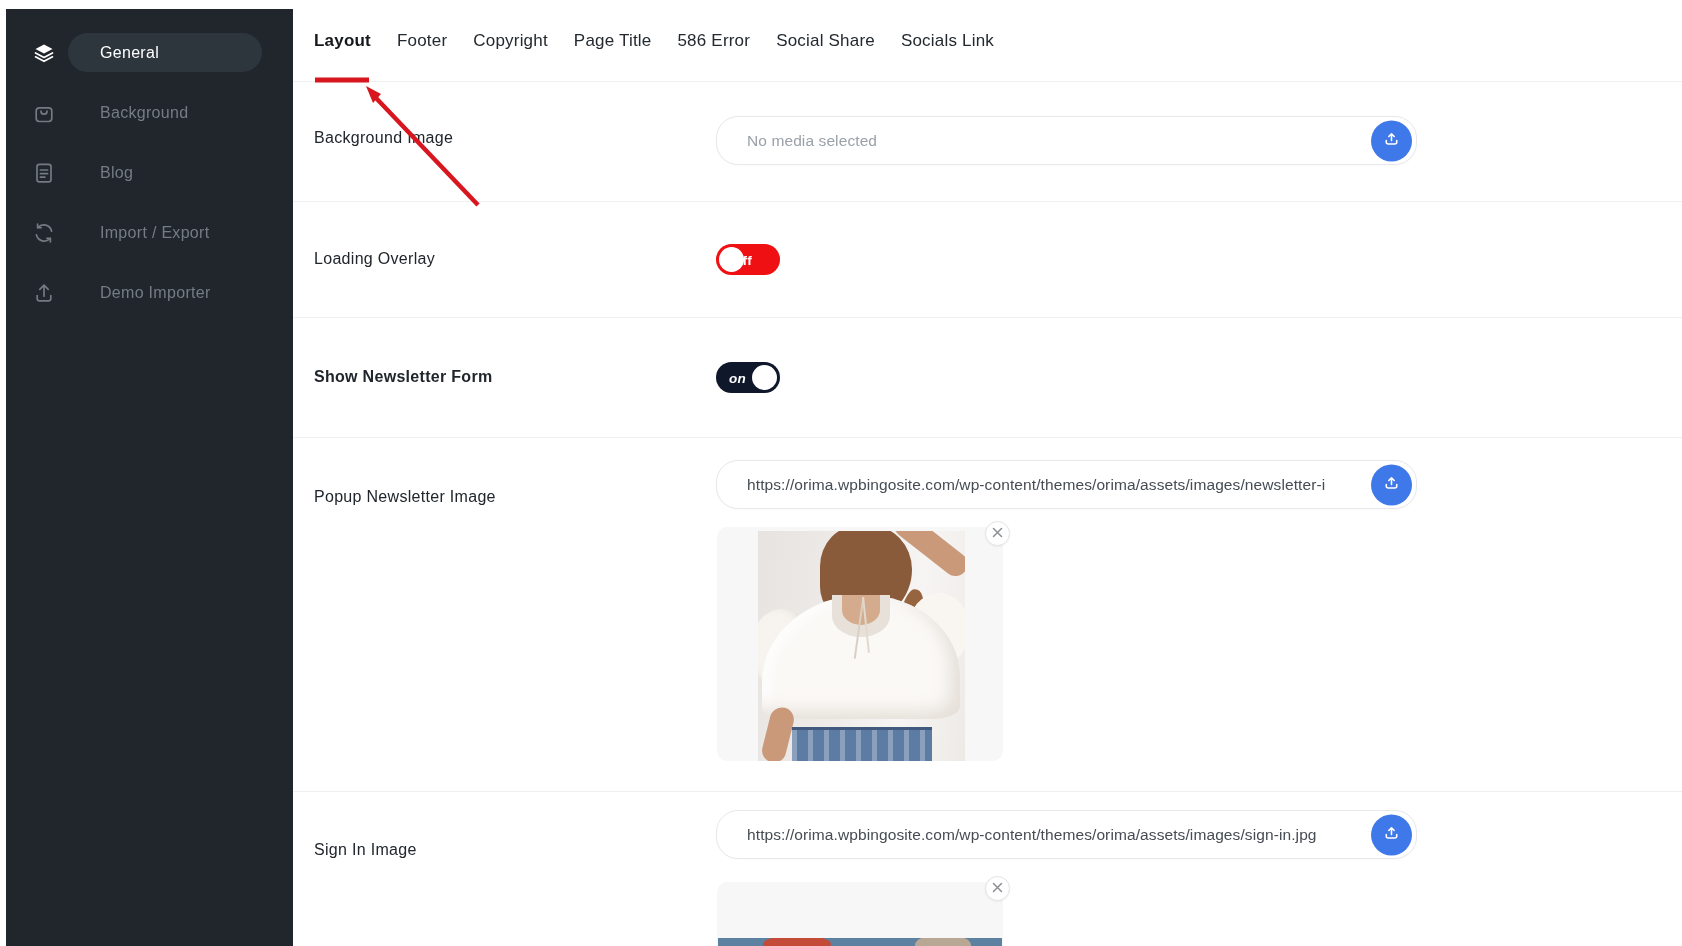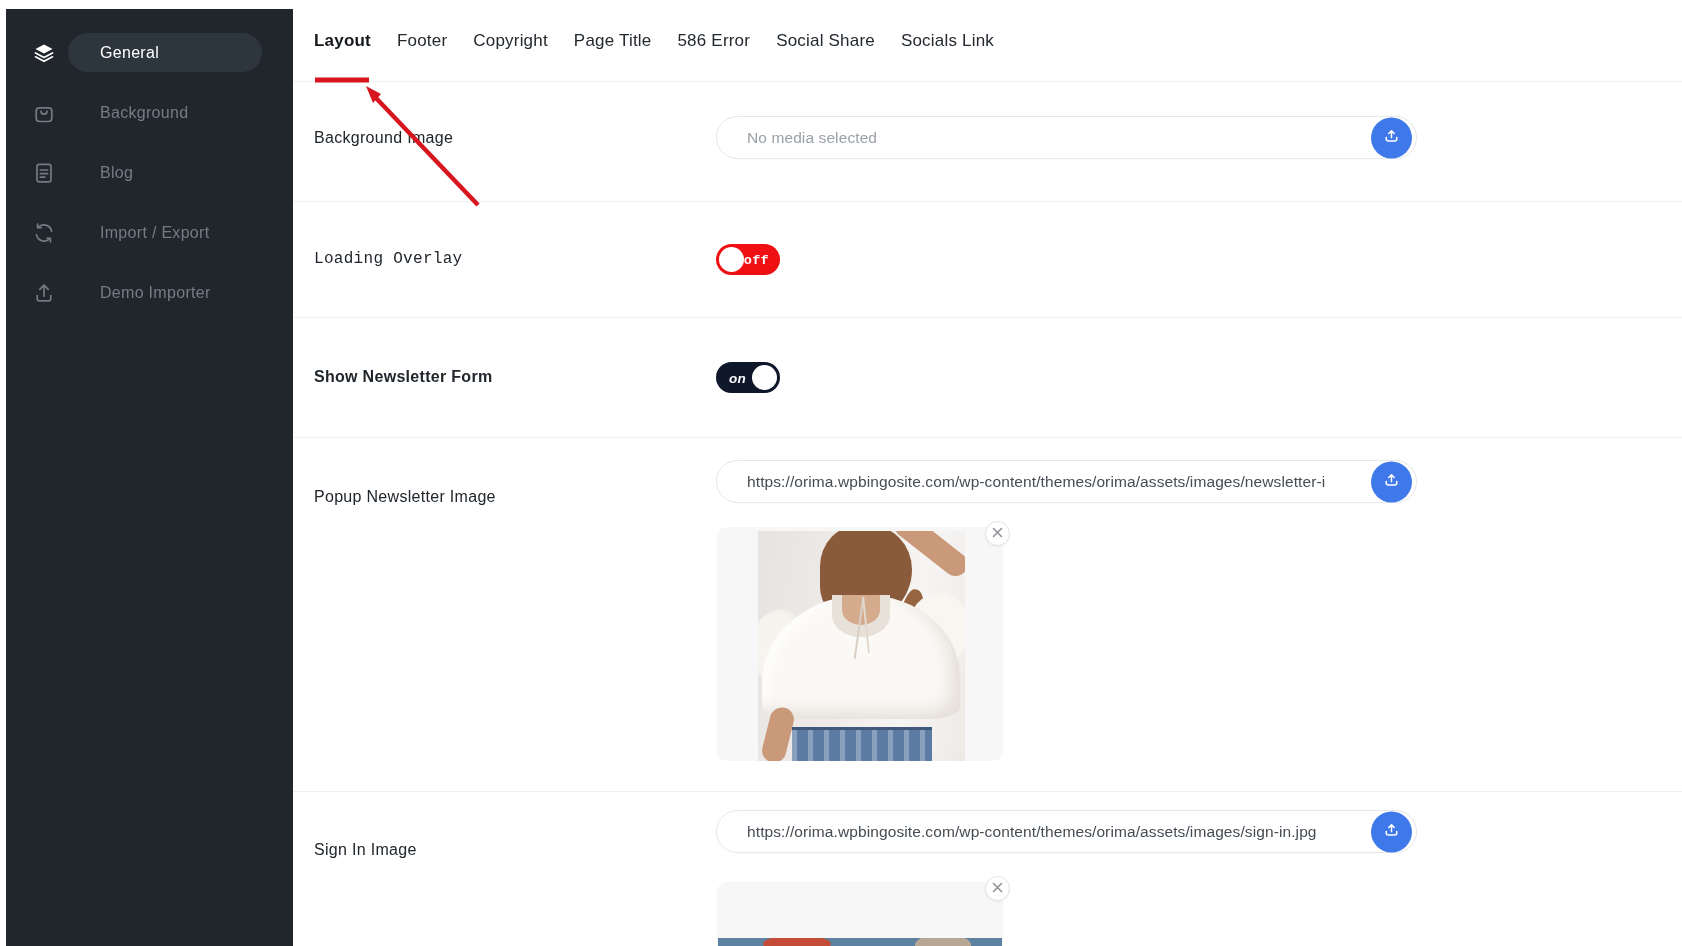--- a/index.html
+++ b/index.html
@@ -38,35 +38,35 @@
   .tab { font-size:17px; color:#23292f; letter-spacing:.2px; cursor:pointer; white-space:nowrap; }
   .tab.active { font-weight:700; color:#14181c; }
 
   
   .annotation { position:absolute; left:300px; top:70px; width:200px; height:150px; z-index:6; pointer-events:none; overflow:visible; }
 
   
   .content { position:absolute; left:293px; top:82px; right:0; background:#fff; }
   .row { position:relative; border-bottom:1px solid #f0f0f1; }
   #row-bg      { height:120px; }
-  #row-overlay { height:116px;font-family:Liberation Mono, monospace; }
+  #row-overlay { height:116px; }
   #row-news    { height:120px; }
   #row-popup   { height:354px; }
   #row-signin  { height:154px; border-bottom:none; }
 
   .row-label { position:absolute; left:21px; font-size:16px; color:#20262c; letter-spacing:.3px; white-space:nowrap; }
   #row-bg .row-label      { top:47px; }
   #row-overlay .row-label { top:48px; }
   #row-news .row-label    { top:50px;font-weight:bold; }
   #row-popup .row-label   { top:50px; }
   #row-signin .row-label  { top:49px; }
 
   
   .pill-input {
-    position:absolute; left:423px; width:701px; height:43px;
+    position:absolute; left:423px; width:701px; height:49px;
     background:#fff; border:1px solid #e7e8ea; border-radius:22px;
     box-shadow:0 1px 2px rgba(0,0,0,.02);
   }
   #row-bg .pill-input     { top:34px; }
   #row-popup .pill-input  { top:22px; }
   #row-signin .pill-input { top:18px; }
   .pill-input .val {
     position:absolute; left:30px; right:58px; top:50%; transform:translateY(-50%);
     font-size:15.5px; letter-spacing:.1px; white-space:nowrap; overflow:hidden;
   }
@@ -82,21 +82,21 @@
   .toggle { position:absolute; left:423px; width:64px; height:31px; border-radius:16px; cursor:pointer; }
   .toggle.off { background:#ee1013; top:42px; }
   .toggle.on  { background:#0f172a; top:44px;font-style:italic; }
   .toggle .knob { position:absolute; top:3px; width:25px; height:25px; border-radius:50%; background:#fff; }
   .toggle.off .knob { left:3px; }
   .toggle.on  .knob { right:3px; }
   .toggle .t-lbl {
     position:absolute; top:50%; transform:translateY(-50%);
     color:#fff; font-size:13.5px; font-weight:700; letter-spacing:.3px;
   }
-  .toggle.off .t-lbl { right:11px; }
+  .toggle.off .t-lbl { right:28px; }
   .toggle.on  .t-lbl { left:13px; }
 
   
   .preview-card { position:absolute; left:424px; width:286px; background:#f7f7f7; border-radius:10px; }
   #row-popup .preview-card  { top:89px; height:234px; }
   #row-signin .preview-card { top:90px; height:64px; border-radius:10px 10px 0 0; }
   .close-btn {
     position:absolute; right:-7px; top:-6px; width:25px; height:25px; border-radius:50%;
     background:#fff; border:1px solid #e3e4e6; box-shadow:0 1px 2px rgba(0,0,0,.05);
     display:flex; align-items:center; justify-content:center; cursor:pointer; padding:0; z-index:3;

